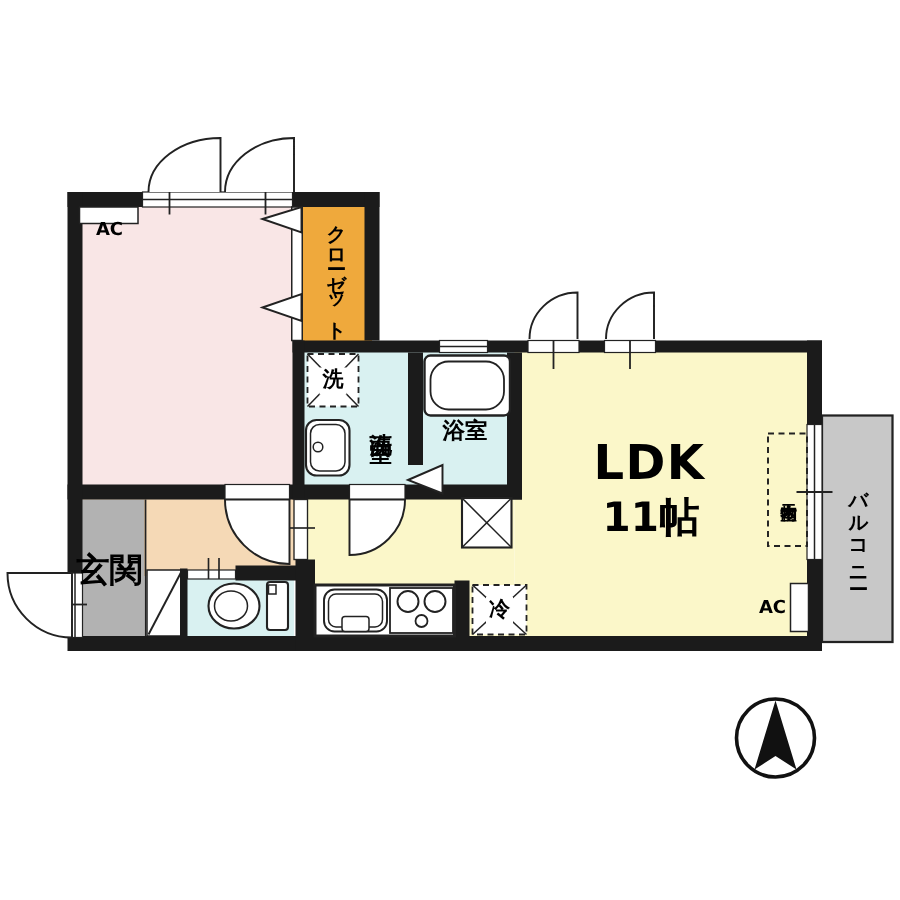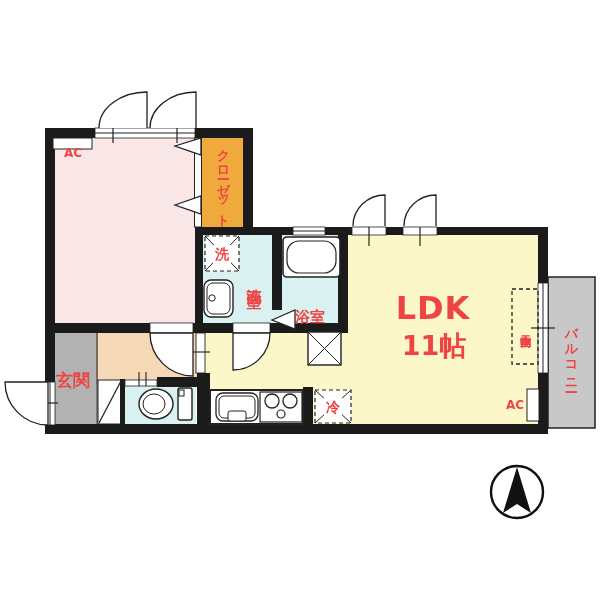--- a/index.html
+++ b/index.html
@@ -1,19 +1,19 @@
 <!DOCTYPE html>
 <html><head>
 <meta charset="utf-8">
 <style>
   html,body{margin:0;padding:0;background:#ffffff;}
   .fp{position:relative;width:600px;height:600px;background:#ffffff;overflow:hidden;
       font-family:"DejaVu Sans", sans-serif;}
   .fp svg{position:absolute;left:0;top:0;}
-  .lbl{position:absolute;transform:translate(-50%,-50%);color:#ef4444;white-space:nowrap;
+  .lbl{position:absolute;transform:translate(-50%,-50%);color:#000000;white-space:nowrap;
        font-family:"DejaVu Sans", sans-serif;font-weight:600;line-height:1.05;}
   .vert{writing-mode:vertical-rl;text-orientation:upright;letter-spacing:2px;}
 </style>
 </head>
 <body>
 
 <div class="fp">
 <svg width="600" height="600" viewBox="0 0 600 600">
 
   <g>
@@ -171,21 +171,21 @@
   <g>
     <circle cx="517" cy="492" r="26" fill="#ffffff" stroke="#111" stroke-width="2.4"></circle>
     <path d="M 517 467 L 531 513 L 517 504 L 503 513 Z" fill="#111" stroke="none"></path>
   </g>
 </svg>
 
   <div class="lbl" style="left:73px;top:153px;font-size:12px;font-weight:700;">AC</div>
   <div class="lbl vert" style="left:223px;top:181px;font-size:13px;letter-spacing:1px;">クローゼット</div>
   <div class="lbl" style="left:222px;top:254px;font-size:14px;">洗</div>
   <div class="lbl vert" style="left:253px;top:280px;font-size:15px;">洗面室</div>
-  <div class="lbl" style="left:310px;top:318px;font-size:15px;">浴室</div>
+  <div class="lbl" style="left:310px;top:288px;font-size:15px;">浴室</div>
   <div class="lbl" style="left:433px;top:309px;font-size:32px;letter-spacing:1px;">LDK</div>
   <div class="lbl" style="left:434px;top:346px;font-size:27px;">11帖</div>
-  <div class="lbl" style="left:73px;top:381px;font-size:17px;">玄関</div>
+  <div class="lbl" style="left:73px;top:381px;font-size:22px;">玄関</div>
   <div class="lbl" style="left:333px;top:407px;font-size:14px;">冷</div>
   <div class="lbl vert" style="left:525px;top:327px;font-size:11px;letter-spacing:0px;">室内物干</div>
   <div class="lbl" style="left:515px;top:405px;font-size:12px;font-weight:700;">AC</div>
   <div class="lbl vert" style="left:571px;top:353px;font-size:13px;">バルコニー</div>
 </div>
 
 </body></html>

